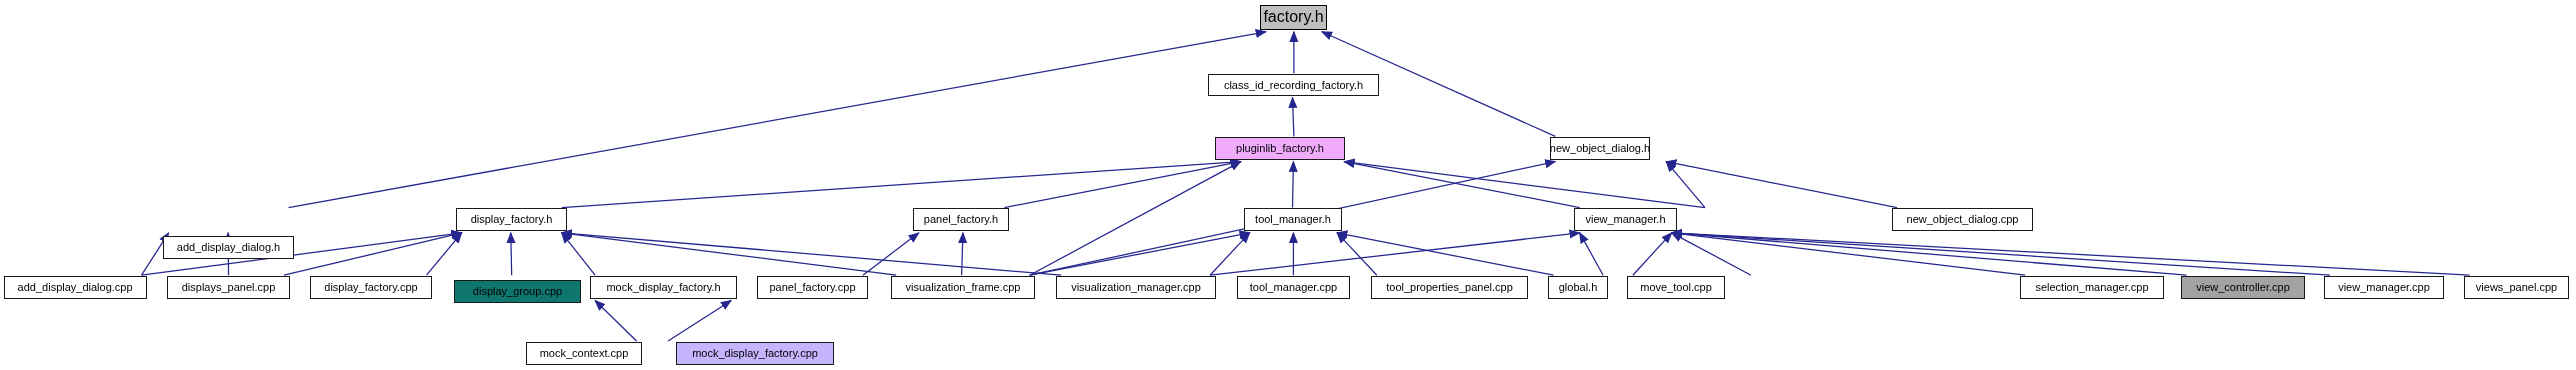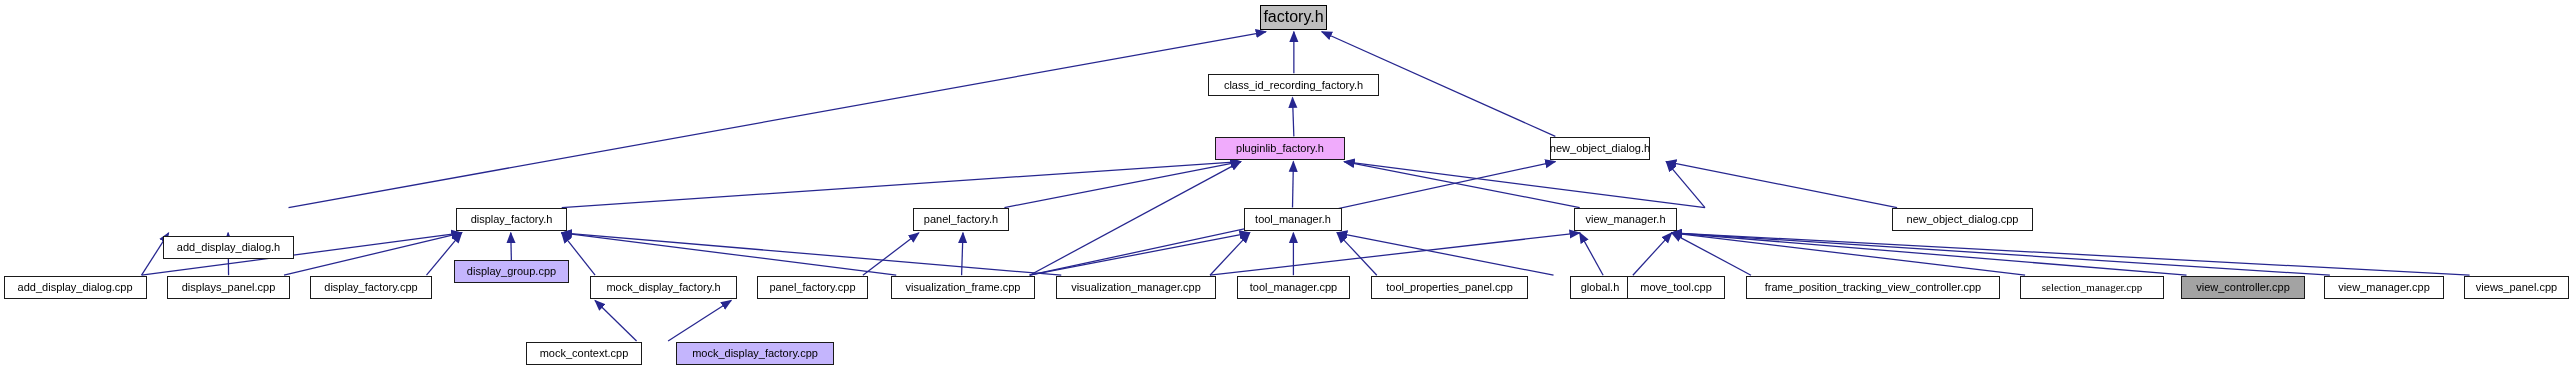--- a/index.html
+++ b/index.html
@@ -86,30 +86,29 @@
     <div class="node" title="new_object_dialog.h" style="left: 1550px; top: 137px; width: 100px; height: 22.5px; border-color: rgb(26, 26, 26); background: rgb(255, 255, 255);">new_object_dialog.h</div>
     <div class="node" title="add_display_dialog.h" style="left: 163px; top: 208px; width: 131px; height: 22.5px; border-color: rgb(26, 26, 26); background: rgb(255, 255, 255); margin-top: 28px;">add_display_dialog.h</div>
     <div class="node" title="display_factory.h" style="left: 456px; top: 208px; width: 111px; height: 22.5px; border-color: rgb(26, 26, 26); background: rgb(255, 255, 255);">display_factory.h</div>
     <div class="node" title="panel_factory.h" style="left: 913px; top: 208px; width: 96px; height: 22.5px; border-color: rgb(26, 26, 26); background: rgb(255, 255, 255);">panel_factory.h</div>
     <div class="node" title="tool_manager.h" style="left: 1244px; top: 208px; width: 98px; height: 22.5px; border-color: rgb(26, 26, 26); background: rgb(255, 255, 255);">tool_manager.h</div>
     <div class="node" title="view_manager.h" style="left: 1574px; top: 208px; width: 103px; height: 22.5px; border-color: rgb(26, 26, 26); background: rgb(255, 255, 255);">view_manager.h</div>
     <div class="node" title="new_object_dialog.cpp" style="left: 1892px; top: 208px; width: 141px; height: 22.5px; border-color: rgb(26, 26, 26); background: rgb(255, 255, 255);">new_object_dialog.cpp</div>
     <div class="node" title="add_display_dialog.cpp" style="left: 3.6px; top: 276px; width: 143px; height: 22.5px; border-color: rgb(26, 26, 26); background: rgb(255, 255, 255);">add_display_dialog.cpp</div>
     <div class="node" title="displays_panel.cpp" style="left: 167px; top: 276px; width: 123px; height: 22.5px; border-color: rgb(26, 26, 26); background: rgb(255, 255, 255);">displays_panel.cpp</div>
     <div class="node" title="display_factory.cpp" style="left: 310px; top: 276px; width: 122px; height: 22.5px; border-color: rgb(26, 26, 26); background: rgb(255, 255, 255);">display_factory.cpp</div>
-    <div class="node" title="display_group.cpp" style="left: 454px; top: 260px; width: 115px; height: 22.5px; border-color: rgb(26, 26, 26); background: #c4b5fd;">display_group.cpp</div>
+    <div class="node" title="display_group.cpp" style="left: 454px; top: 280px; width: 127px; height: 22.5px; border-color: rgb(26, 26, 26); background: #0f766e;">display_group.cpp</div>
     <div class="node" title="mock_display_factory.h" style="left: 590px; top: 276px; width: 147px; height: 22.5px; border-color: rgb(26, 26, 26); background: rgb(255, 255, 255);">mock_display_factory.h</div>
     <div class="node" title="panel_factory.cpp" style="left: 757px; top: 276px; width: 111px; height: 22.5px; border-color: rgb(26, 26, 26); background: rgb(255, 255, 255);">panel_factory.cpp</div>
     <div class="node" title="visualization_frame.cpp" style="left: 891px; top: 276px; width: 144px; height: 22.5px; border-color: rgb(26, 26, 26); background: rgb(255, 255, 255);">visualization_frame.cpp</div>
     <div class="node" title="visualization_manager.cpp" style="left: 1056px; top: 276px; width: 160px; height: 22.5px; border-color: rgb(26, 26, 26); background: rgb(255, 255, 255);">visualization_manager.cpp</div>
     <div class="node" title="tool_manager.cpp" style="left: 1237px; top: 276px; width: 113px; height: 22.5px; border-color: rgb(26, 26, 26); background: rgb(255, 255, 255);">tool_manager.cpp</div>
     <div class="node" title="tool_properties_panel.cpp" style="left: 1371px; top: 276px; width: 157px; height: 22.5px; border-color: rgb(26, 26, 26); background: rgb(255, 255, 255);">tool_properties_panel.cpp</div>
-    <div class="node" title="global.h" style="left: 1548px; top: 276px; width: 60px; height: 22.5px; border-color: rgb(26, 26, 26); background: rgb(255, 255, 255); margin-left: 22px;">global.h</div>
+    <div class="node" title="global.h" style="left: 1548px; top: 276px; width: 60px; height: 22.5px; border-color: rgb(26, 26, 26); background: rgb(255, 255, 255);">global.h</div>
     <div class="node" title="move_tool.cpp" style="left: 1627px; top: 276px; width: 98px; height: 22.5px; border-color: rgb(26, 26, 26); background: rgb(255, 255, 255);">move_tool.cpp</div>
-    <div class="node" title="frame_position_tracking_view_controller.cpp" style="left: 1746px; top: 276px; width: 254px; height: 22.5px; border-color: rgb(26, 26, 26); background: rgb(255, 255, 255);">frame_position_tracking_view_controller.cpp</div>
-    <div class="node" title="selection_manager.cpp" style="left: 2020px; top: 276px; width: 144px; height: 22.5px; border-color: rgb(26, 26, 26); background: rgb(255, 255, 255); font-family: Liberation Serif, serif;">selection_manager.cpp</div>
+    <div class="node" title="selection_manager.cpp" style="left: 2020px; top: 276px; width: 144px; height: 22.5px; border-color: rgb(26, 26, 26); background: rgb(255, 255, 255);">selection_manager.cpp</div>
     <div class="node" title="view_controller.cpp" style="left: 2181px; top: 276px; width: 124px; height: 22.5px; border-color: rgb(26, 26, 26); background: #a3a3a3;">view_controller.cpp</div>
     <div class="node" title="view_manager.cpp" style="left: 2324px; top: 276px; width: 120px; height: 22.5px; border-color: rgb(26, 26, 26); background: rgb(255, 255, 255);">view_manager.cpp</div>
     <div class="node" title="views_panel.cpp" style="left: 2464px; top: 276px; width: 105px; height: 22.5px; border-color: rgb(26, 26, 26); background: rgb(255, 255, 255);">views_panel.cpp</div>
     <div class="node" title="mock_context.cpp" style="left: 526px; top: 342px; width: 116px; height: 22.5px; border-color: rgb(26, 26, 26); background: rgb(255, 255, 255);">mock_context.cpp</div>
     <div class="node" title="mock_display_factory.cpp" style="left: 676px; top: 342px; width: 158px; height: 22.5px; border-color: rgb(26, 26, 26); background: #c4b5fd;">mock_display_factory.cpp</div>
   </div>
 
 
 </body></html>

